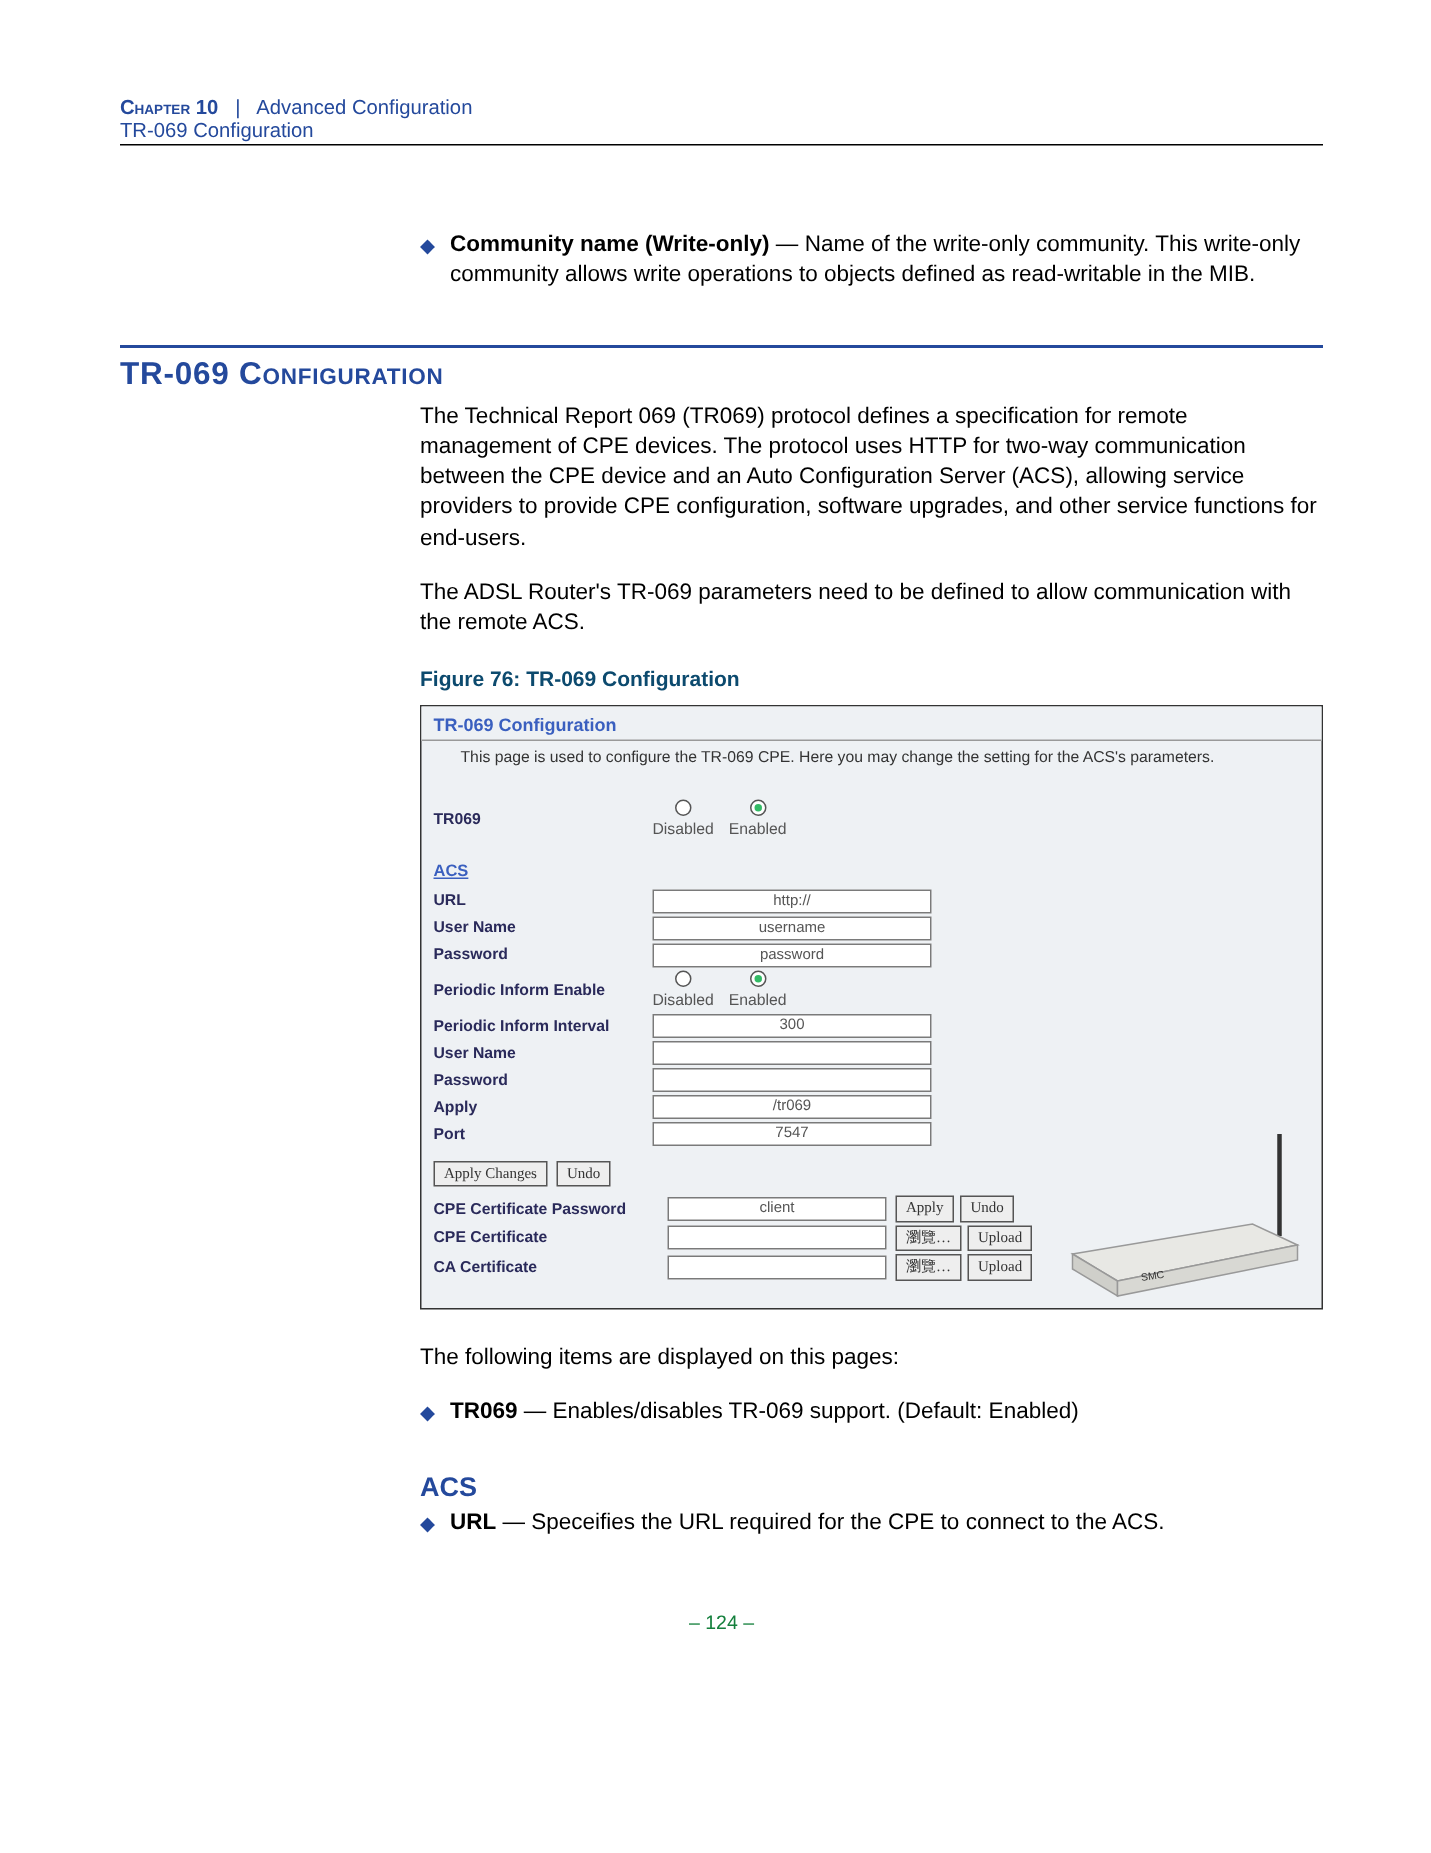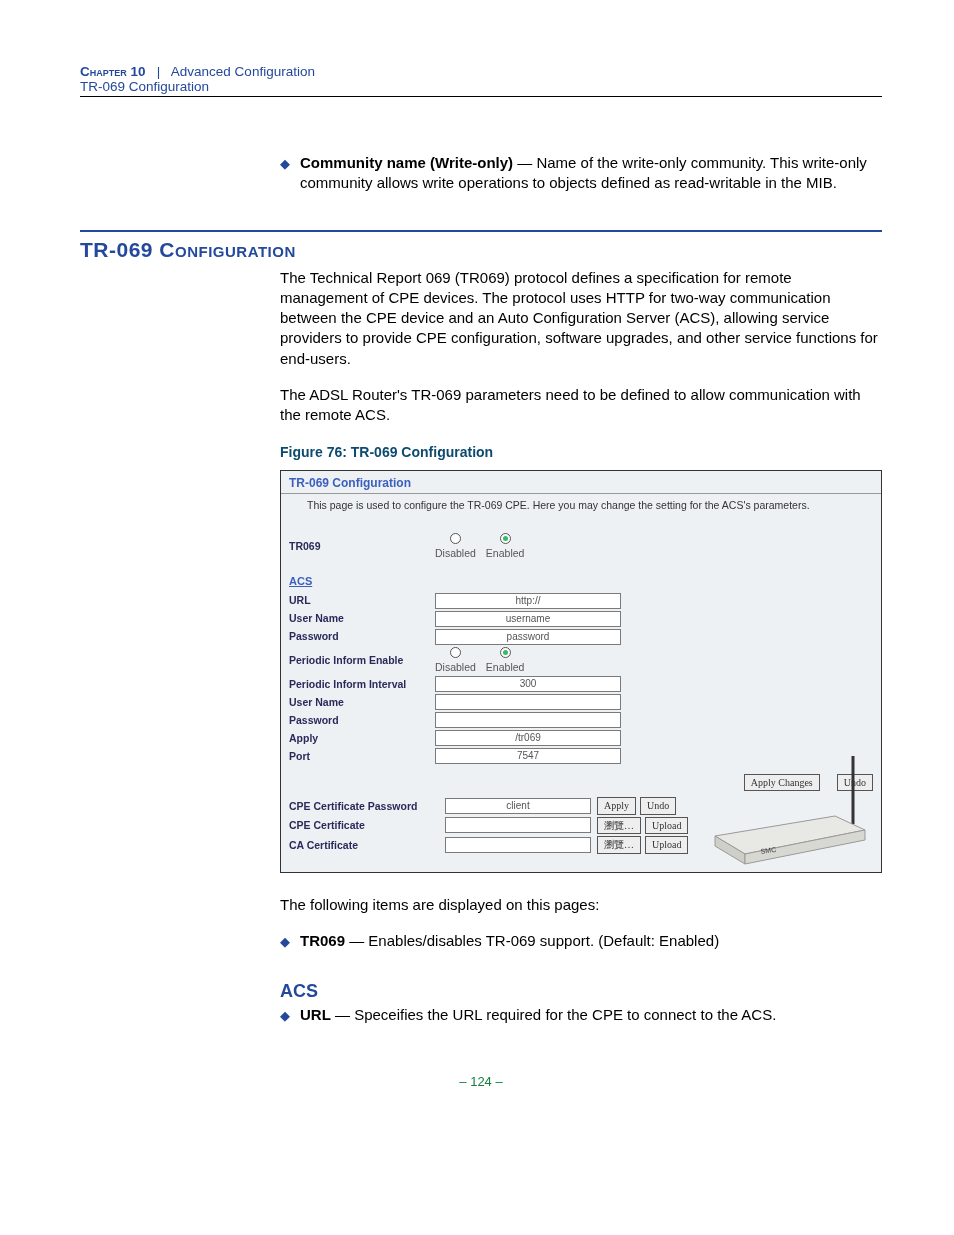--- a/index.html
+++ b/index.html
@@ -135,21 +135,21 @@
     margin: 14px 0 4px 0;
     text-decoration: underline;
   }
   .sh-btn {
     border: 1px solid #555;
     background: #eee;
     font-size: 10px;
     padding: 1px 6px;
     font-family: "Times New Roman", serif;
   }
-  .btn-row { margin: 10px 0 6px 0; display: flex; gap: 17px; justify-content: flex-end; }
+  .btn-row { margin: 10px 0 6px 0; display: flex; gap: 6px; }
 
   .router-img {
     position: absolute;
     right: 6px;
     bottom: 6px;
     width: 170px;
     height: 120px;
   }
 
   .sub-heading {

